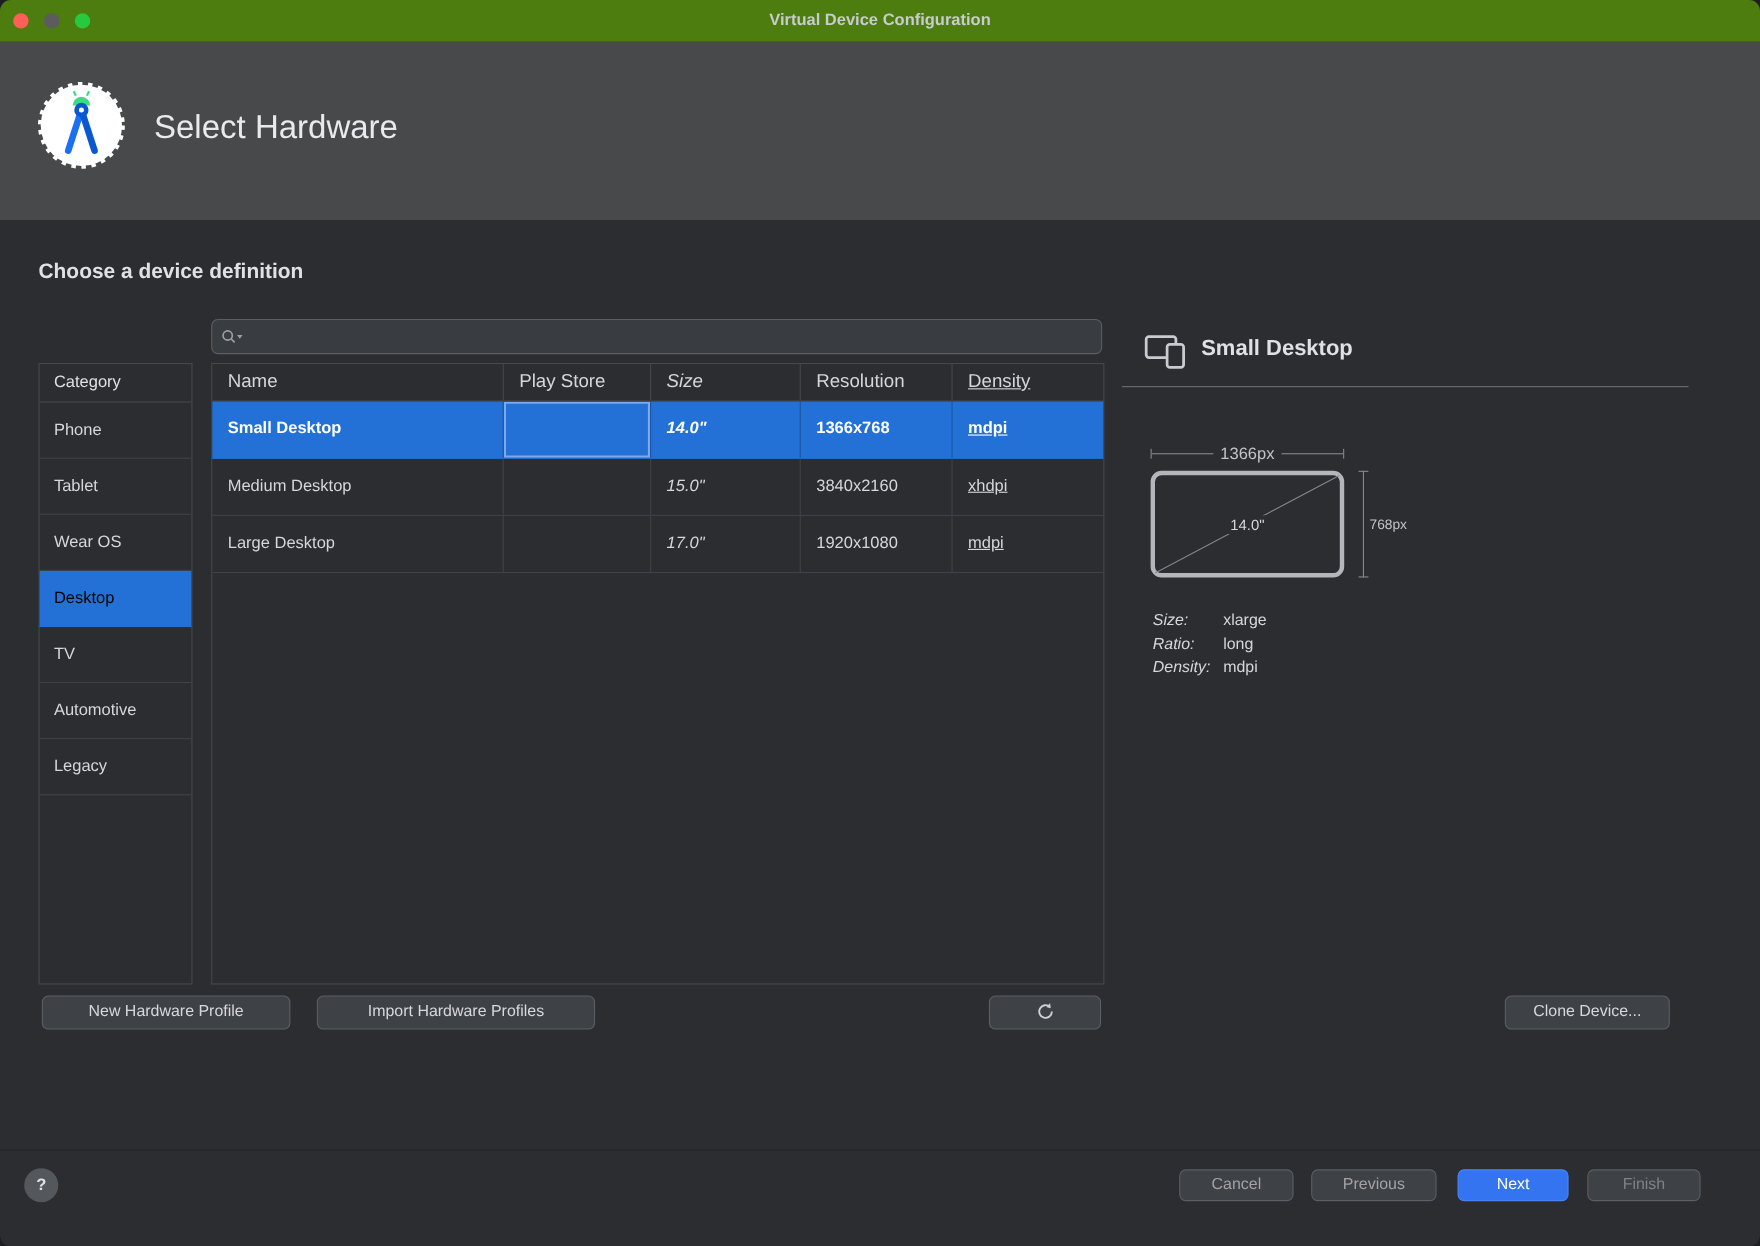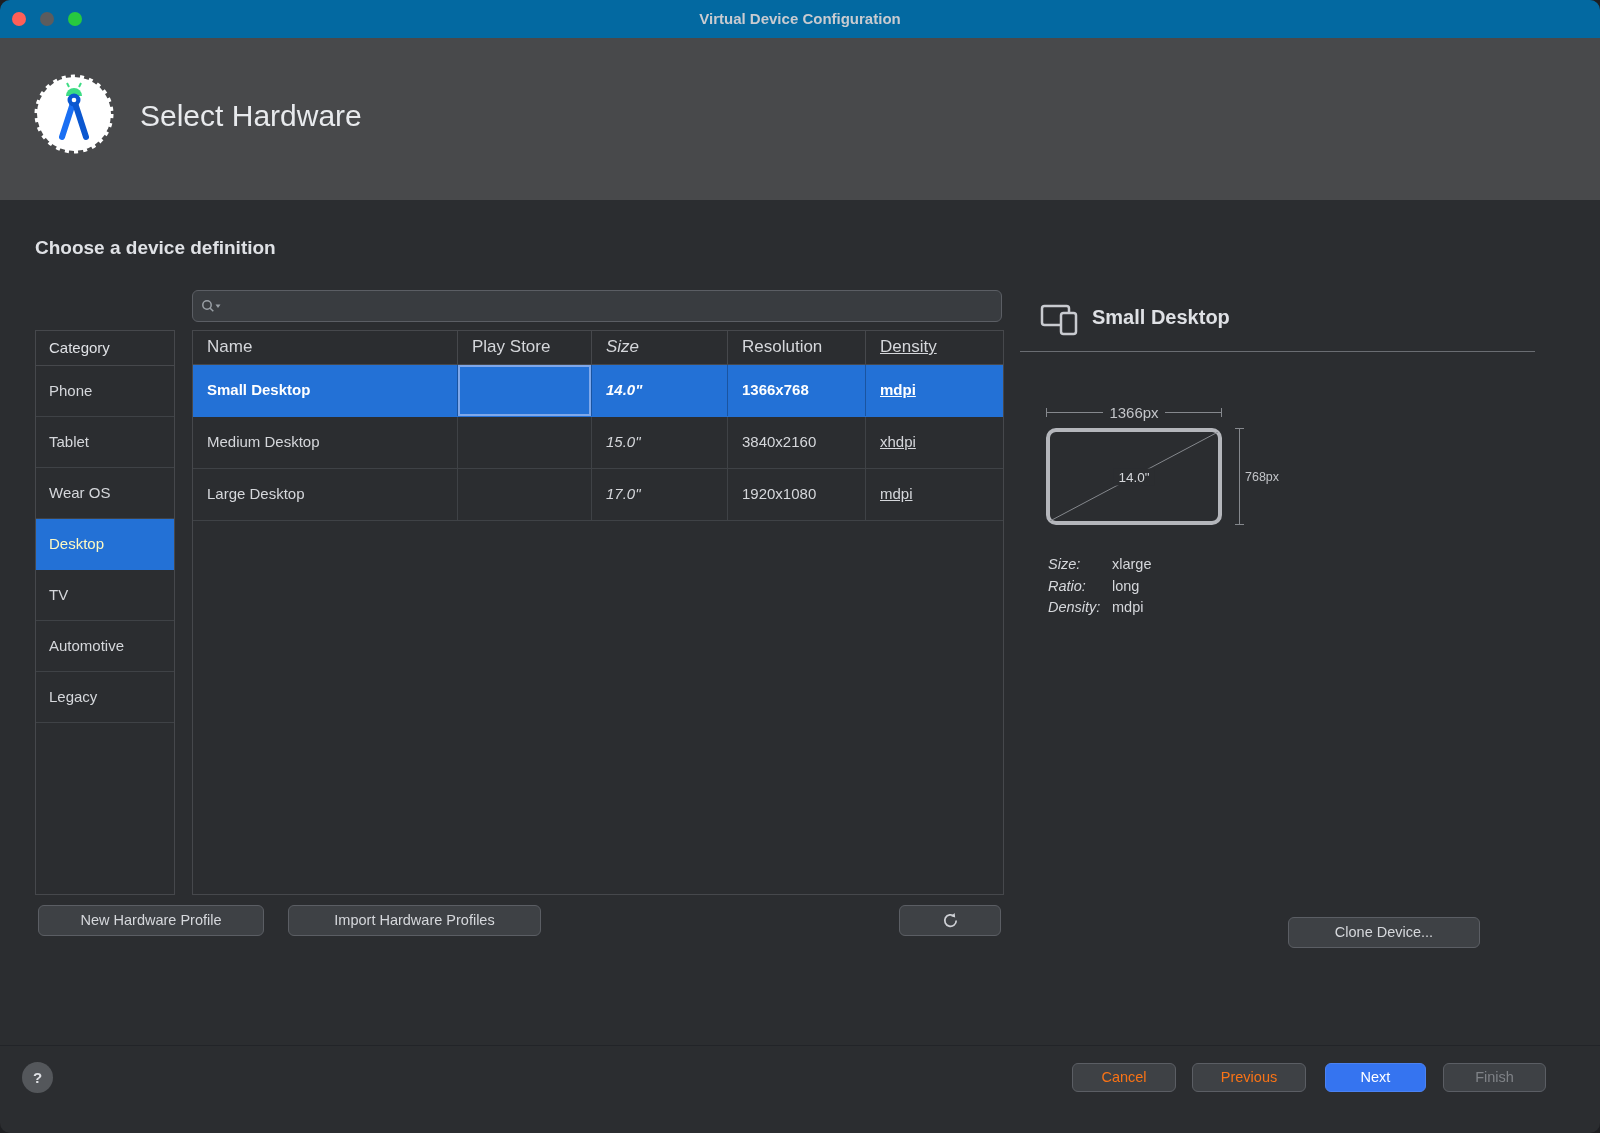--- a/index.html
+++ b/index.html
@@ -1,36 +1,36 @@
 <!DOCTYPE html>
 <html><head>
 <meta charset="utf-8">
 <style>
   html,body { margin:0; padding:0; background:#1e1f22; font-family:"Liberation Sans","DejaVu Sans",sans-serif; }
   .window { position:relative; width:1600px; height:1133px; background:#2b2d30; border-radius:10px; overflow:hidden; }
 
   
-  .titlebar { position:absolute; left:0; top:0; right:0; height:38px; background:#0369a1; }
+  .titlebar { position:absolute; left:0; top:0; right:0; height:38px; background:#4d7c0f; }
   .traffic { position:absolute; left:12px; top:12px; display:flex; gap:14px; }
   .tl { width:14px; height:14px; border-radius:50%; }
   .tl.red{ background:#ff5f57; } .tl.gray{ background:#5c5c5e; } .tl.green{ background:#27c93f; }
   .window-title { position:absolute; left:0; right:0; top:0; height:38px; line-height:38px; text-align:center; font-weight:bold; font-size:15px; color:#c9cbd0; }
 
   
   .header { position:absolute; left:0; top:38px; right:0; height:162px; background:#48494b; }
   .logo { position:absolute; left:33px; top:73px; width:82px; height:82px; }
   .header-title { position:absolute; left:140px; top:99px; font-size:30px; font-weight:400; color:#e8eaed; }
 
   .section-heading { position:absolute; left:35px; top:237px; font-size:19px; font-weight:700; color:#dfe1e5; }
 
   
   .category-panel { position:absolute; left:35px; top:330px; width:140px; height:565px; border:1px solid #46484c; box-sizing:border-box; }
   .category-header { height:34px; line-height:34px; padding-left:13px; font-size:15px; color:#dfe1e5; border-bottom:1px solid #46484c; }
   .category-item { height:50px; line-height:50px; padding-left:13px; font-size:15px; color:#d5d7db; border-bottom:1px solid #3f4246; cursor:pointer; }
-  .category-item.selected { background:#2371d6; color:#fef9c3; border-bottom-color:#2371d6; }
+  .category-item.selected { background:#2371d6; color:#000000; border-bottom-color:#2371d6; }
 
   
   .search-wrap { position:absolute; left:192px; top:290px; width:810px; height:32px; }
   .search-input { width:100%; height:100%; box-sizing:border-box; background:#393c40; border:1px solid #5b5e64; border-radius:6px; padding:0 10px 0 36px; color:#dfe1e5; font-size:14px; outline:none; }
   .search-icon { position:absolute; left:9px; top:9px; pointer-events:none; }
 
   
   .device-table { position:absolute; left:192px; top:330px; width:812px; height:565px; border:1px solid #46484c; box-sizing:border-box; background:#2b2d30; }
   .thead { display:flex; height:33px; border-bottom:1px solid #46484c; }
   .th { box-sizing:border-box; padding-left:14px; line-height:32px; font-size:17px; color:#d5d7db; border-right:1px solid #46484c; }
@@ -39,21 +39,21 @@
   .c-name{ width:265px; } .c-play{ width:134px; } .c-size{ width:136px;font-style:italic; } .c-res{ width:138px; } .c-den{ flex:1; border-right:none;text-decoration:underline; }
   .trow.selected { background:#2371d6; border-bottom-color:#2371d6; }
   .trow.selected .td { color:#ffffff; font-weight:600; border-right-color:rgba(0,0,0,0.25); }
   .trow.selected .td.c-play { box-shadow: inset 0 0 0 2px #7fa8ea; }
 
   
   .btn { position:absolute; box-sizing:border-box; height:31px; background:#3e4145; border:1px solid #5b5e64; border-radius:6px; color:#d6d8dc; font-size:14.5px; line-height:29px; text-align:center; cursor:pointer; }
   #btn-new { left:38px; top:905px; width:226px; }
   #btn-import { left:288px; top:905px; width:253px; }
   #btn-refresh { left:899px; top:905px; width:102px; line-height:26px; }
-  #btn-clone { left:1288px; top:905px; width:192px;margin-top:12px; }
+  #btn-clone { left:1368px; top:905px; width:150px; }
 
   
   .details-icon { position:absolute; left:1040px; top:303px; }
   .details-title { position:absolute; left:1092px; top:306px; font-size:20px; font-weight:700; color:#dfe1e5; }
   .details-divider { position:absolute; left:1020px; top:351px; width:515px; height:1px; background:#6a6d72; }
 
   .measure-w { position:absolute; left:1046px; top:404px; width:176px; height:16px; display:flex; align-items:center; color:#c2c4c8; font-size:15px; }
   .tick-v { width:1px; height:9px; background:#85888d; }
   .mline { flex:1; height:1px; background:#85888d; }
   .mlabel { padding:0 6px; white-space:nowrap; }
@@ -67,21 +67,21 @@
   .tick-h { position:absolute; left:-4px; width:9px; height:1px; background:#85888d; }
   .tick-h.t { top:0; } .tick-h.b { bottom:0; }
   .hlabel { position:absolute; left:6px; top:50%; transform:translateY(-50%); font-size:12.5px; color:#c2c4c8; white-space:nowrap; }
 
   .specs { position:absolute; left:1048px; top:554px; font-size:14.5px; color:#d5d7db; line-height:21.5px; }
   .spec-label { display:inline-block; width:64px;font-style:italic; }
 
   
   .footer-sep { position:absolute; left:0; top:1045px; width:100%; height:1px; background:#222428; }
   .help-btn { position:absolute; left:22px; top:1062px; width:31px; height:31px; border-radius:50%; background:#54575b; color:#dfe1e5; text-align:center; line-height:31px; font-size:15px; font-weight:700; cursor:pointer; }
-  .fbtn { position:absolute; top:1063px; height:29px; box-sizing:border-box; background:#3e4145; border:1px solid #5b5e64; border-radius:6px; color:#f97316; font-size:14.5px; line-height:27px; text-align:center; cursor:pointer; }
+  .fbtn { position:absolute; top:1063px; height:29px; box-sizing:border-box; background:#3e4145; border:1px solid #5b5e64; border-radius:6px; color:#a3a3a3; font-size:14.5px; line-height:27px; text-align:center; cursor:pointer; }
   #btn-cancel { left:1072px; width:104px; }
   #btn-previous { left:1192px; width:114px; }
   #btn-next { left:1325px; width:101px; background:#3574f0; border-color:#4b82f2; color:#ffffff; }
   #btn-finish { left:1443px; width:103px; color:#7f8287; cursor:default; }
 </style>
 </head>
 <body>
 
 <div class="window">
 

